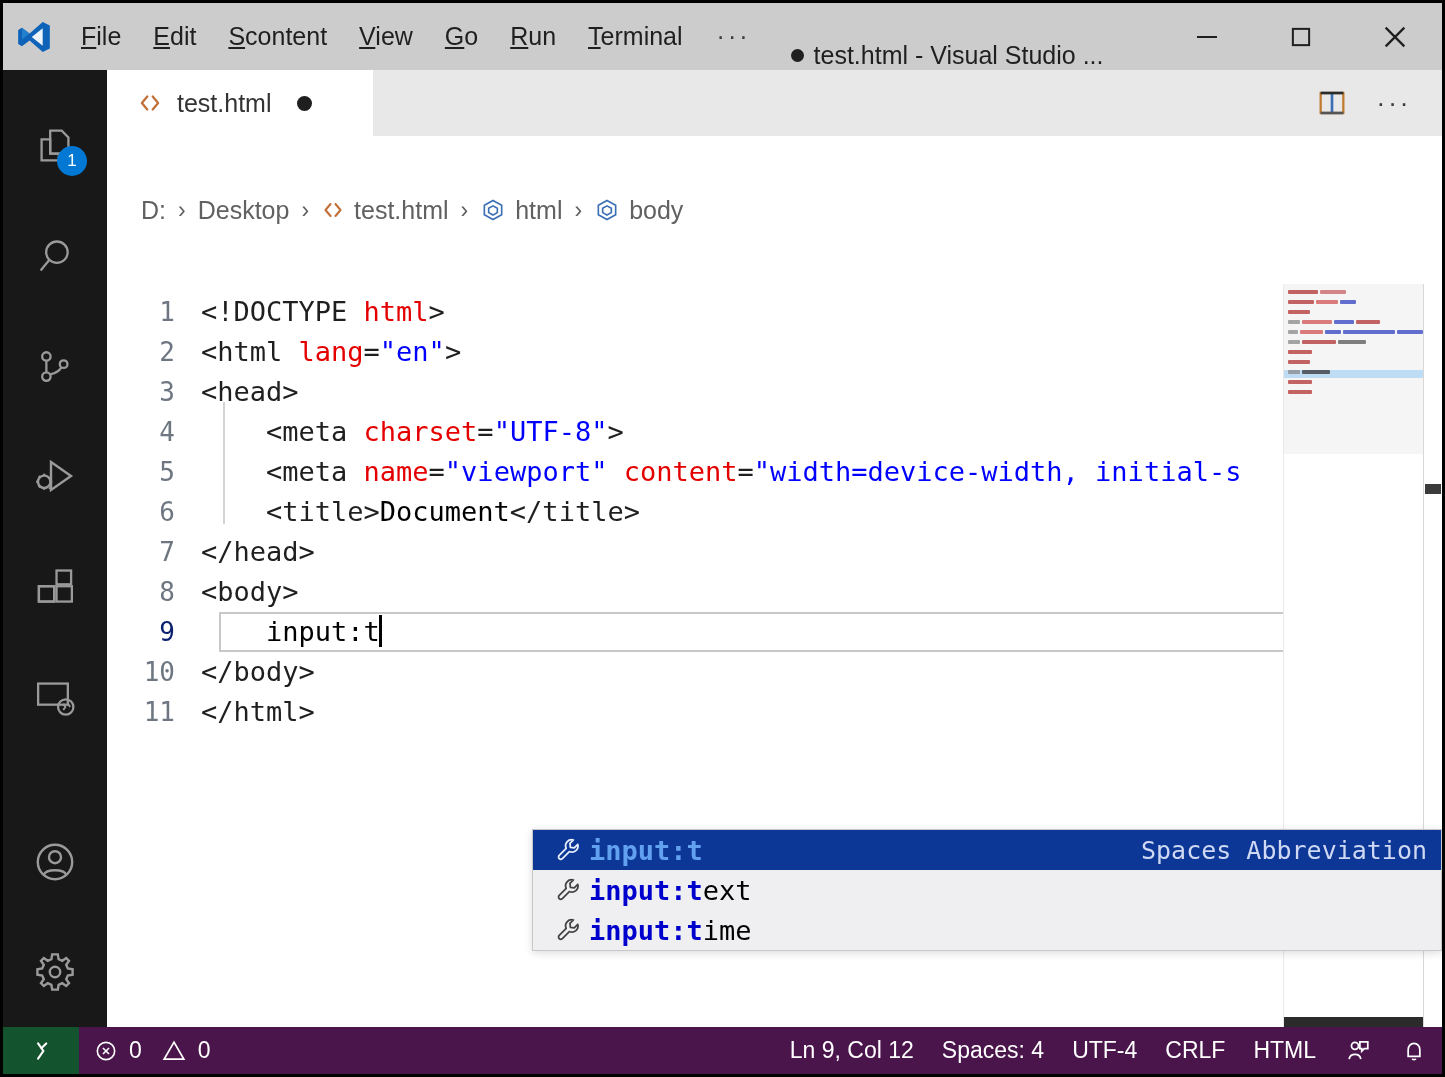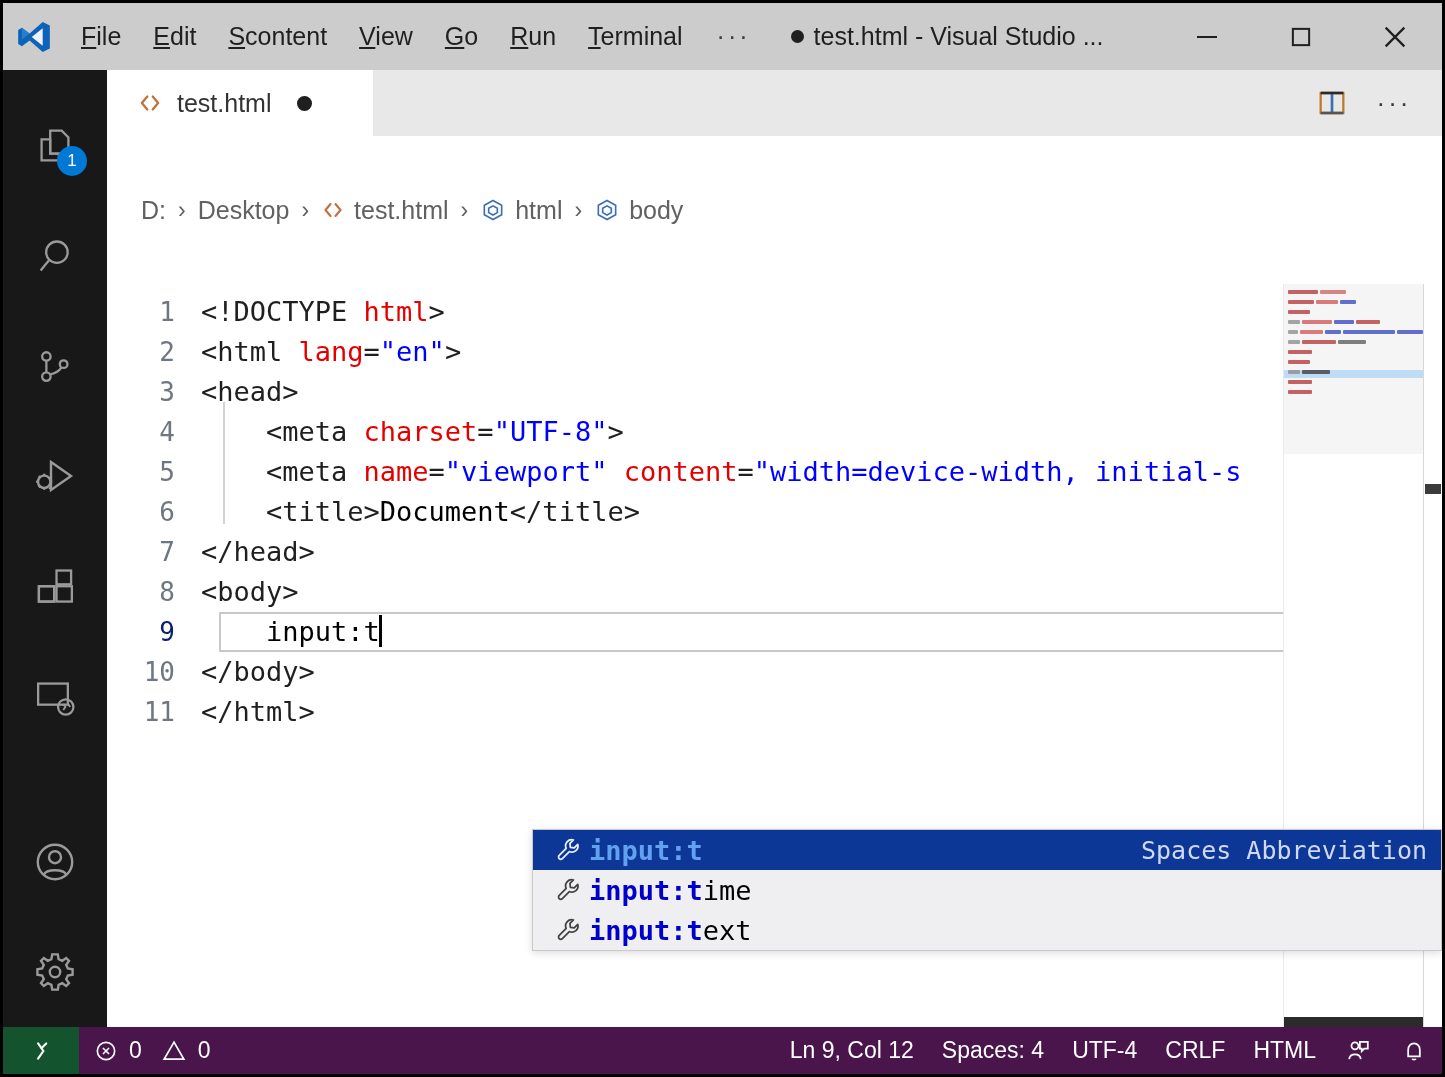--- a/index.html
+++ b/index.html
@@ -23,21 +23,21 @@
     display: flex;
     flex-direction: column;
   }
 
   
   .titlebar {
     height: 67px;
     background: #cccccc;
     color: #1f1f1f;
     display: flex;
-    align-items: center;
+    align-items: flex-end;
     flex: 0 0 auto;
     position: relative;
     z-index: 40;
   }
   .vscode-logo {
     width: 62px;
     height: 67px;
     display: flex;
     align-items: center;
     justify-content: center;
@@ -731,29 +731,29 @@
               </div>
               <div class="sg-label"><span class="hl">input:t</span></div>
               <div class="sg-detail">Spaces Abbreviation</div>
             </div>
             <div class="sg-row">
               <div class="sg-icon">
                 <svg width="28" height="28" viewBox="0 0 24 24" fill="none" stroke="currentColor" stroke-width="1.5" stroke-linejoin="round">
                   <path d="M15.8 3.4 A5.2 5.2 0 0 0 9.6 10.6 L3.6 16.6 A1.9 1.9 0 0 0 6.3 19.3 L12.3 13.3 A5.2 5.2 0 0 0 19.5 7.1 L16.5 10.1 L13.2 9.7 L12.8 6.4 Z"></path>
                 </svg>
               </div>
-              <div class="sg-label"><span class="hl">input:t</span><span>ime</span></div>
+              <div class="sg-label"><span class="hl">input:t</span><span>ext</span></div>
             </div>
             <div class="sg-row">
               <div class="sg-icon">
                 <svg width="28" height="28" viewBox="0 0 24 24" fill="none" stroke="currentColor" stroke-width="1.5" stroke-linejoin="round">
                   <path d="M15.8 3.4 A5.2 5.2 0 0 0 9.6 10.6 L3.6 16.6 A1.9 1.9 0 0 0 6.3 19.3 L12.3 13.3 A5.2 5.2 0 0 0 19.5 7.1 L16.5 10.1 L13.2 9.7 L12.8 6.4 Z"></path>
                 </svg>
               </div>
-              <div class="sg-label"><span class="hl">input:t</span><span>ext</span></div>
+              <div class="sg-label"><span class="hl">input:t</span><span>ime</span></div>
             </div>
           </div>
       </div>
     </div>
   </div>
 
   <div class="statusbar">
     <div class="remote-indicator">
       <svg width="28" height="28" viewBox="0 0 24 24" fill="none" stroke="#ffffff" stroke-width="1.8" stroke-linecap="round">
         <path d="M9.5 5.5 L14 12 L9.5 18.5"></path>

